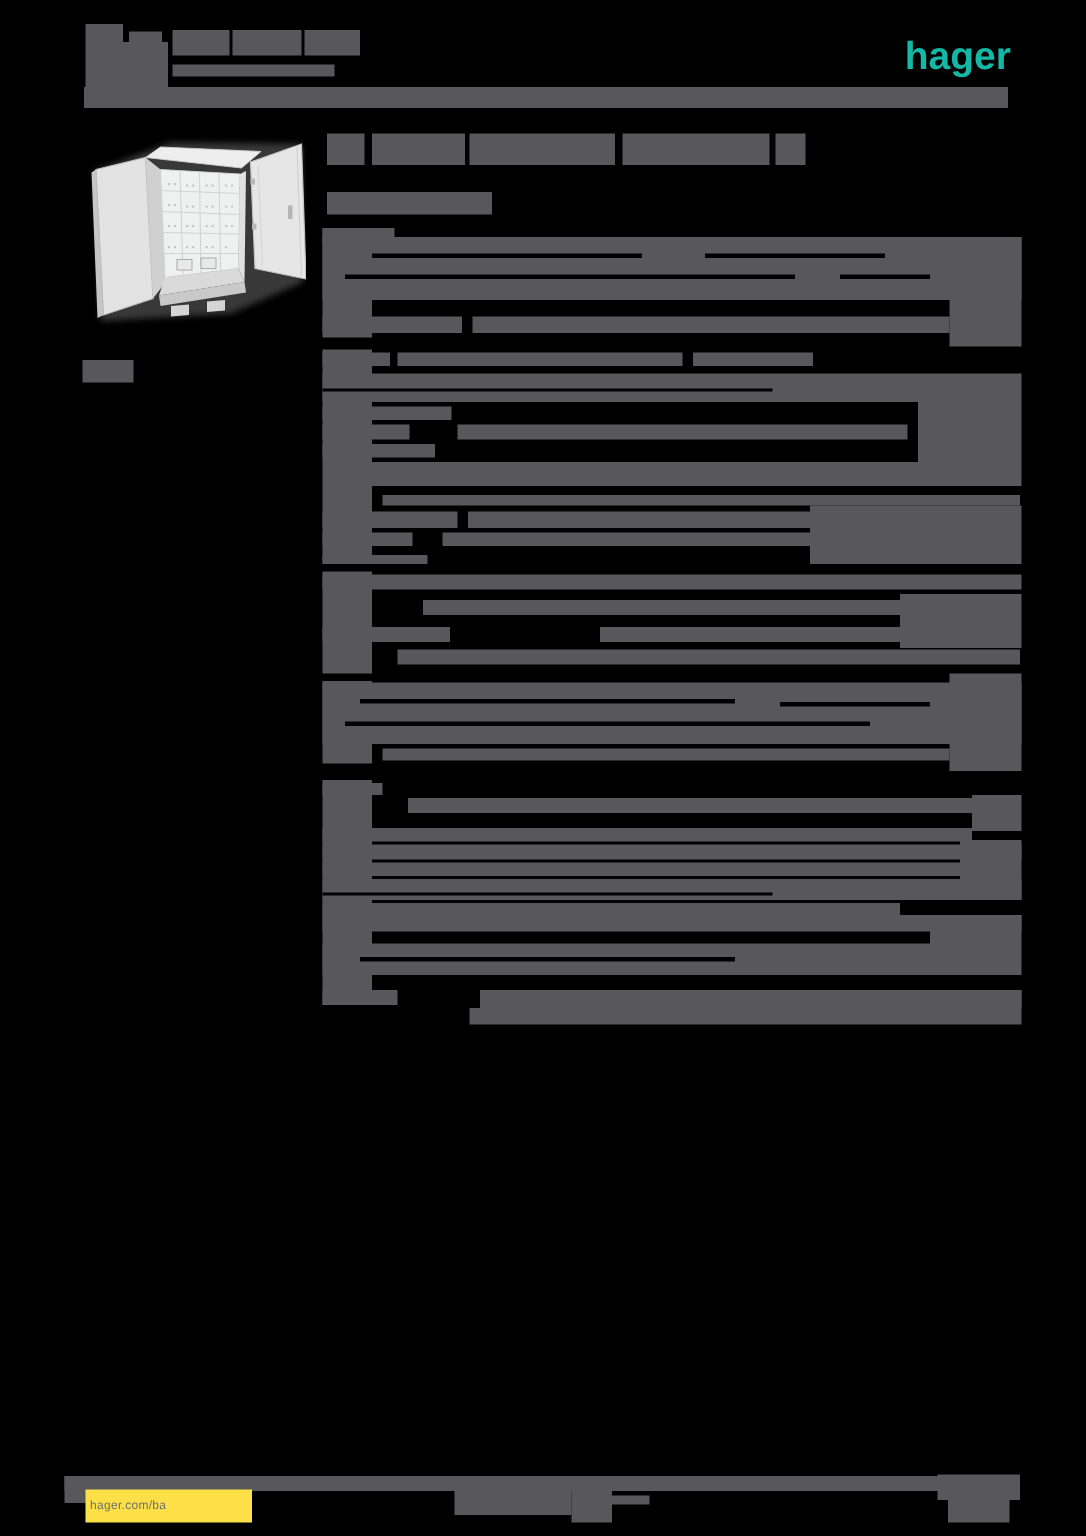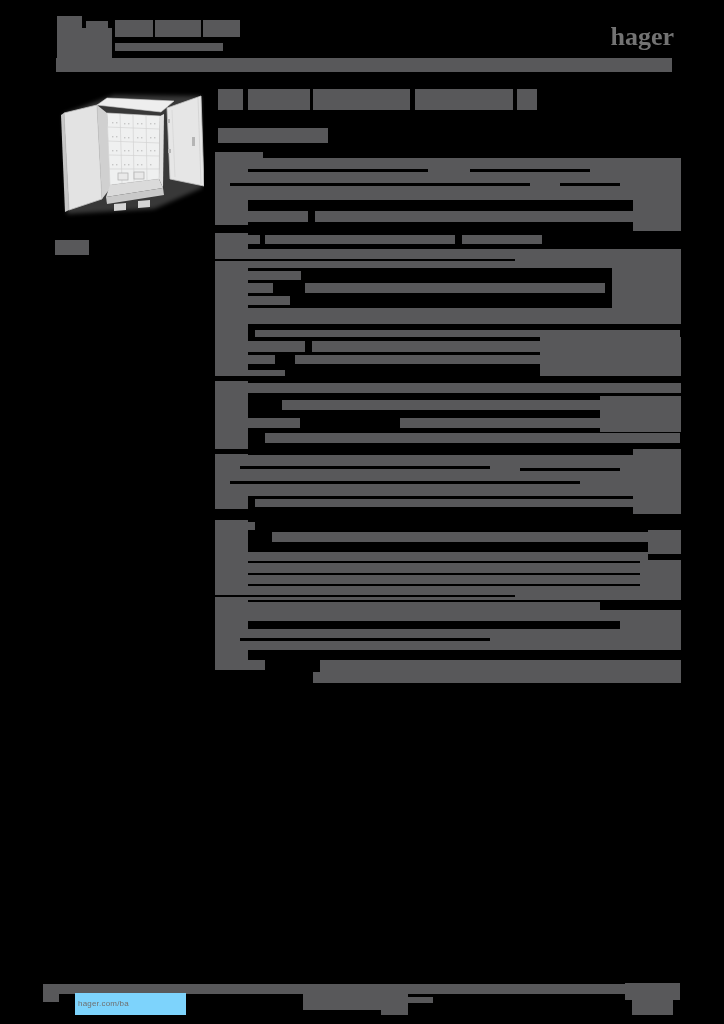--- a/index.html
+++ b/index.html
@@ -1,20 +1,20 @@
 <!DOCTYPE html>
 <html><head>
 <meta charset="utf-8">
 <style>
   html,body{margin:0;padding:0;background:#000;}
   .page{position:relative;width:724px;height:1024px;background:#000;overflow:hidden;font-family:"Liberation Sans",sans-serif;}
   .bar{position:absolute;}
   .logo{position:absolute;left:586px;top:25px;width:88px;height:24px;font-weight:bold;font-size:26px;letter-spacing:0px;line-height:24px;text-align:right;}
   .prod{position:absolute;left:54px;top:89px;width:150px;height:130px;}
-  .footer-white{position:absolute;left:57px;top:993px;width:111px;height:22px;background:#7dd3fc;margin-left:18px;}
+  .footer-white{position:absolute;left:57px;top:993px;width:111px;height:22px;background:#fde047;}
   .footer-url{position:absolute;left:3px;top:6px;font-size:8px;color:#6f6f6f;letter-spacing:0.2px;}
 </style>
 </head>
 <body>
 
 <div class="page">
   <div id="redactions">
       <div class="bar" style="left: 57px; top: 16px; width: 25px; height: 12px; background: rgb(88, 88, 90);"></div>
       <div class="bar" style="left: 57px; top: 28px; width: 55px; height: 31px; background: rgb(88, 88, 90);"></div>
       <div class="bar" style="left: 86px; top: 21px; width: 22px; height: 8px; background: rgb(88, 88, 90);"></div>
@@ -94,21 +94,21 @@
       <div class="bar" style="left: 230px; top: 183px; width: 300px; height: 3px; background: rgb(0, 0, 0);"></div>
       <div class="bar" style="left: 560px; top: 183px; width: 60px; height: 3px; background: rgb(0, 0, 0);"></div>
       <div class="bar" style="left: 215px; top: 259px; width: 300px; height: 2px; background: rgb(0, 0, 0);"></div>
       <div class="bar" style="left: 240px; top: 466px; width: 250px; height: 3px; background: rgb(0, 0, 0);"></div>
       <div class="bar" style="left: 520px; top: 468px; width: 100px; height: 3px; background: rgb(0, 0, 0);"></div>
       <div class="bar" style="left: 230px; top: 481px; width: 350px; height: 3px; background: rgb(0, 0, 0);"></div>
       <div class="bar" style="left: 215px; top: 595px; width: 300px; height: 2px; background: rgb(0, 0, 0);"></div>
       <div class="bar" style="left: 240px; top: 638px; width: 250px; height: 3px; background: rgb(0, 0, 0);"></div>
     </div>
 
-  <div class="logo" style="color: #737373; font-family: Liberation Serif, serif;">hager</div>
+  <div class="logo" style="color: #14b8a6;">hager</div>
 
   <svg class="prod" viewBox="0 0 150 130">
     <defs>
       <filter id="glow" x="-20%" y="-20%" width="140%" height="140%">
           <feGaussianBlur stdDeviation="2"></feGaussianBlur>
         </filter>
     </defs>
     <polygon points="9,25 60,6 147,7 148,99 100,120 13,125" fill="#ffffff" opacity="0.22" filter="url(#glow)"></polygon>
     <polygon points="7,26 10,24 15,121 11,123" fill="#c6c6c6"></polygon>
     <polygon points="10,24 43,16 48,110 15,121" fill="#e3e3e3" stroke="#c0c0c0" stroke-width="0.8"></polygon>

